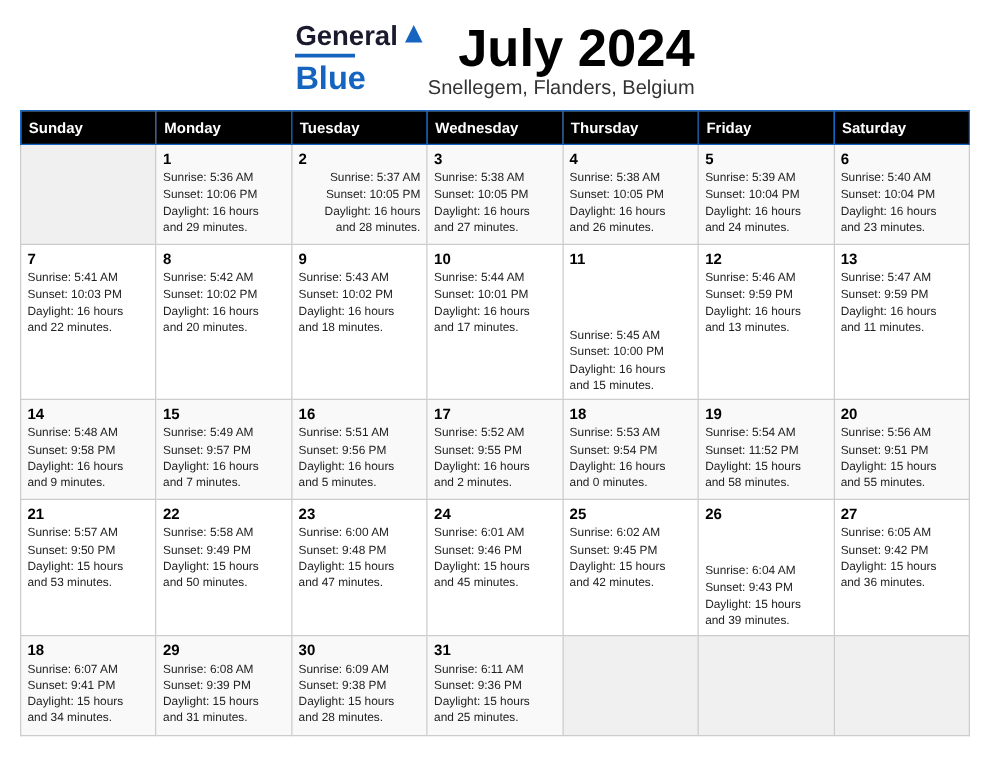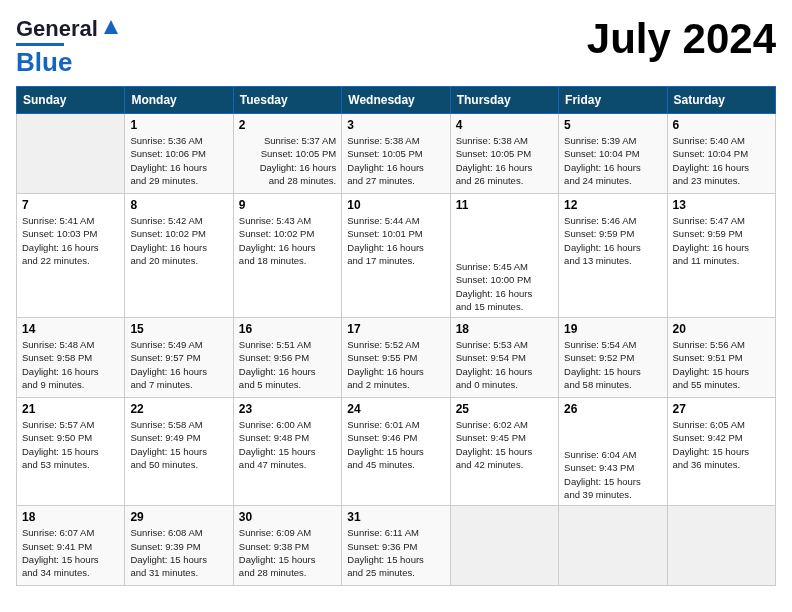--- a/index.html
+++ b/index.html
@@ -5,21 +5,21 @@
     * { box-sizing: border-box; margin: 0; padding: 0; }
     body {
       font-family: Arial, sans-serif;
       background: #fff;
       width: 792px;
       min-height: 612px;
       padding: 16px;
     }
     .header {
       display: flex;
-      justify-content: space-between;
+      justify-content: center;
       align-items: flex-start;
       margin-bottom: 8px;
     }
     .logo {
       display: flex;
       flex-direction: column;
       align-items: flex-start;
     }
     .logo-row {
       display: flex;
@@ -38,21 +38,21 @@
       font-size: 16px;
       color: #333;
       font-weight: normal;
     }
     table {
       width: 100%;
       border-collapse: collapse;
       font-size: 11px;
     }
     thead tr th {
-      background-color: #0c4a6e;
+      background-color: #000000;
       color: #fff;
       text-align: left;
       padding: 6px 6px;
       font-size: 12px;
       font-weight: bold;
       border: 1px solid #1565c0;
     }
     tbody tr td {
       border: 1px solid #ccc;
       vertical-align: top;
@@ -90,20 +90,21 @@
       <span style="font-size:22px;font-weight:bold;color:#1a1a2e;">General</span>
       <svg width="22" height="22" viewBox="0 0 22 22" style="margin-left:2px;margin-top:-4px;">
         <polygon points="4,18 18,18 11,4" fill="#1565c0"></polygon>
       </svg>
     </div>
     <div style="height:3px;background:#1565c0;width:48px;margin-top:1px;"></div>
     <span style="font-size:26px;font-weight:bold;color:#1565c0;margin-top:1px;">Blue</span>
   </div>
   <div class="title-block">
     <div class="month-title">July 2024</div>
+    <div class="location-title">Snellegem, Flanders, Belgium</div>
   </div>
 </div>
 
 <table>
   <thead>
     <tr>
     <th>Sunday</th>
         <th>Monday</th>
         <th>Tuesday</th>
         <th>Wednesday</th>
@@ -241,21 +242,21 @@
         <td>
           <span class="day-number">18</span>
           <div class="day-info" style="white-space: pre-line;">Sunrise: 5:53 AM
 Sunset: 9:54 PM
 Daylight: 16 hours
 and 0 minutes.</div>
         </td>
         <td>
           <span class="day-number">19</span>
           <div class="day-info" style="white-space: pre-line;">Sunrise: 5:54 AM
-Sunset: 9:52 PM
+Sunset: 11:52 PM
 Daylight: 15 hours
 and 58 minutes.</div>
         </td>
         <td>
           <span class="day-number">20</span>
           <div class="day-info" style="white-space: pre-line;">Sunrise: 5:56 AM
 Sunset: 9:51 PM
 Daylight: 15 hours
 and 55 minutes.</div>
         </td>

